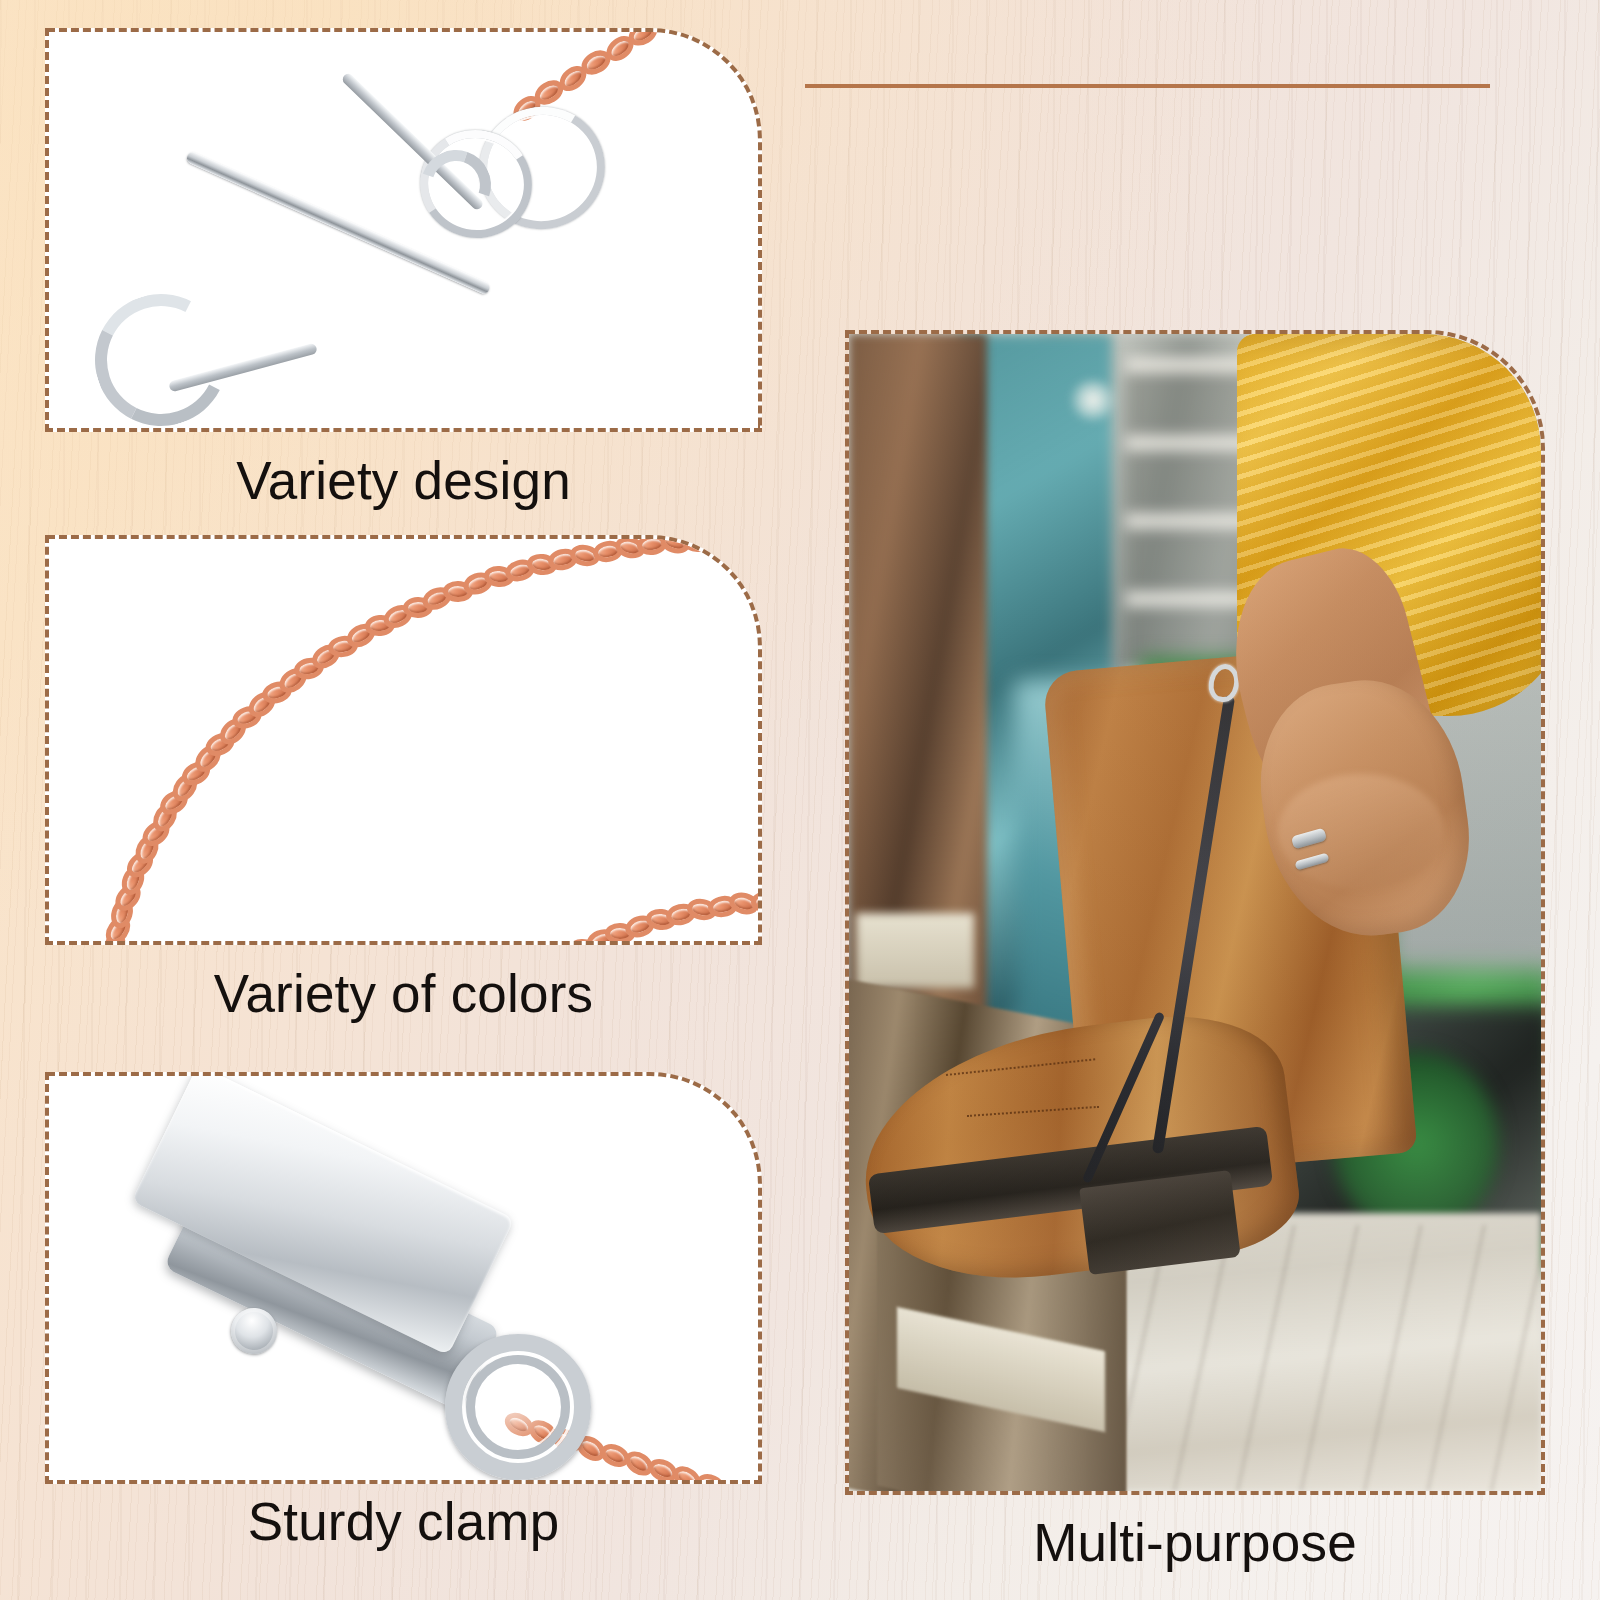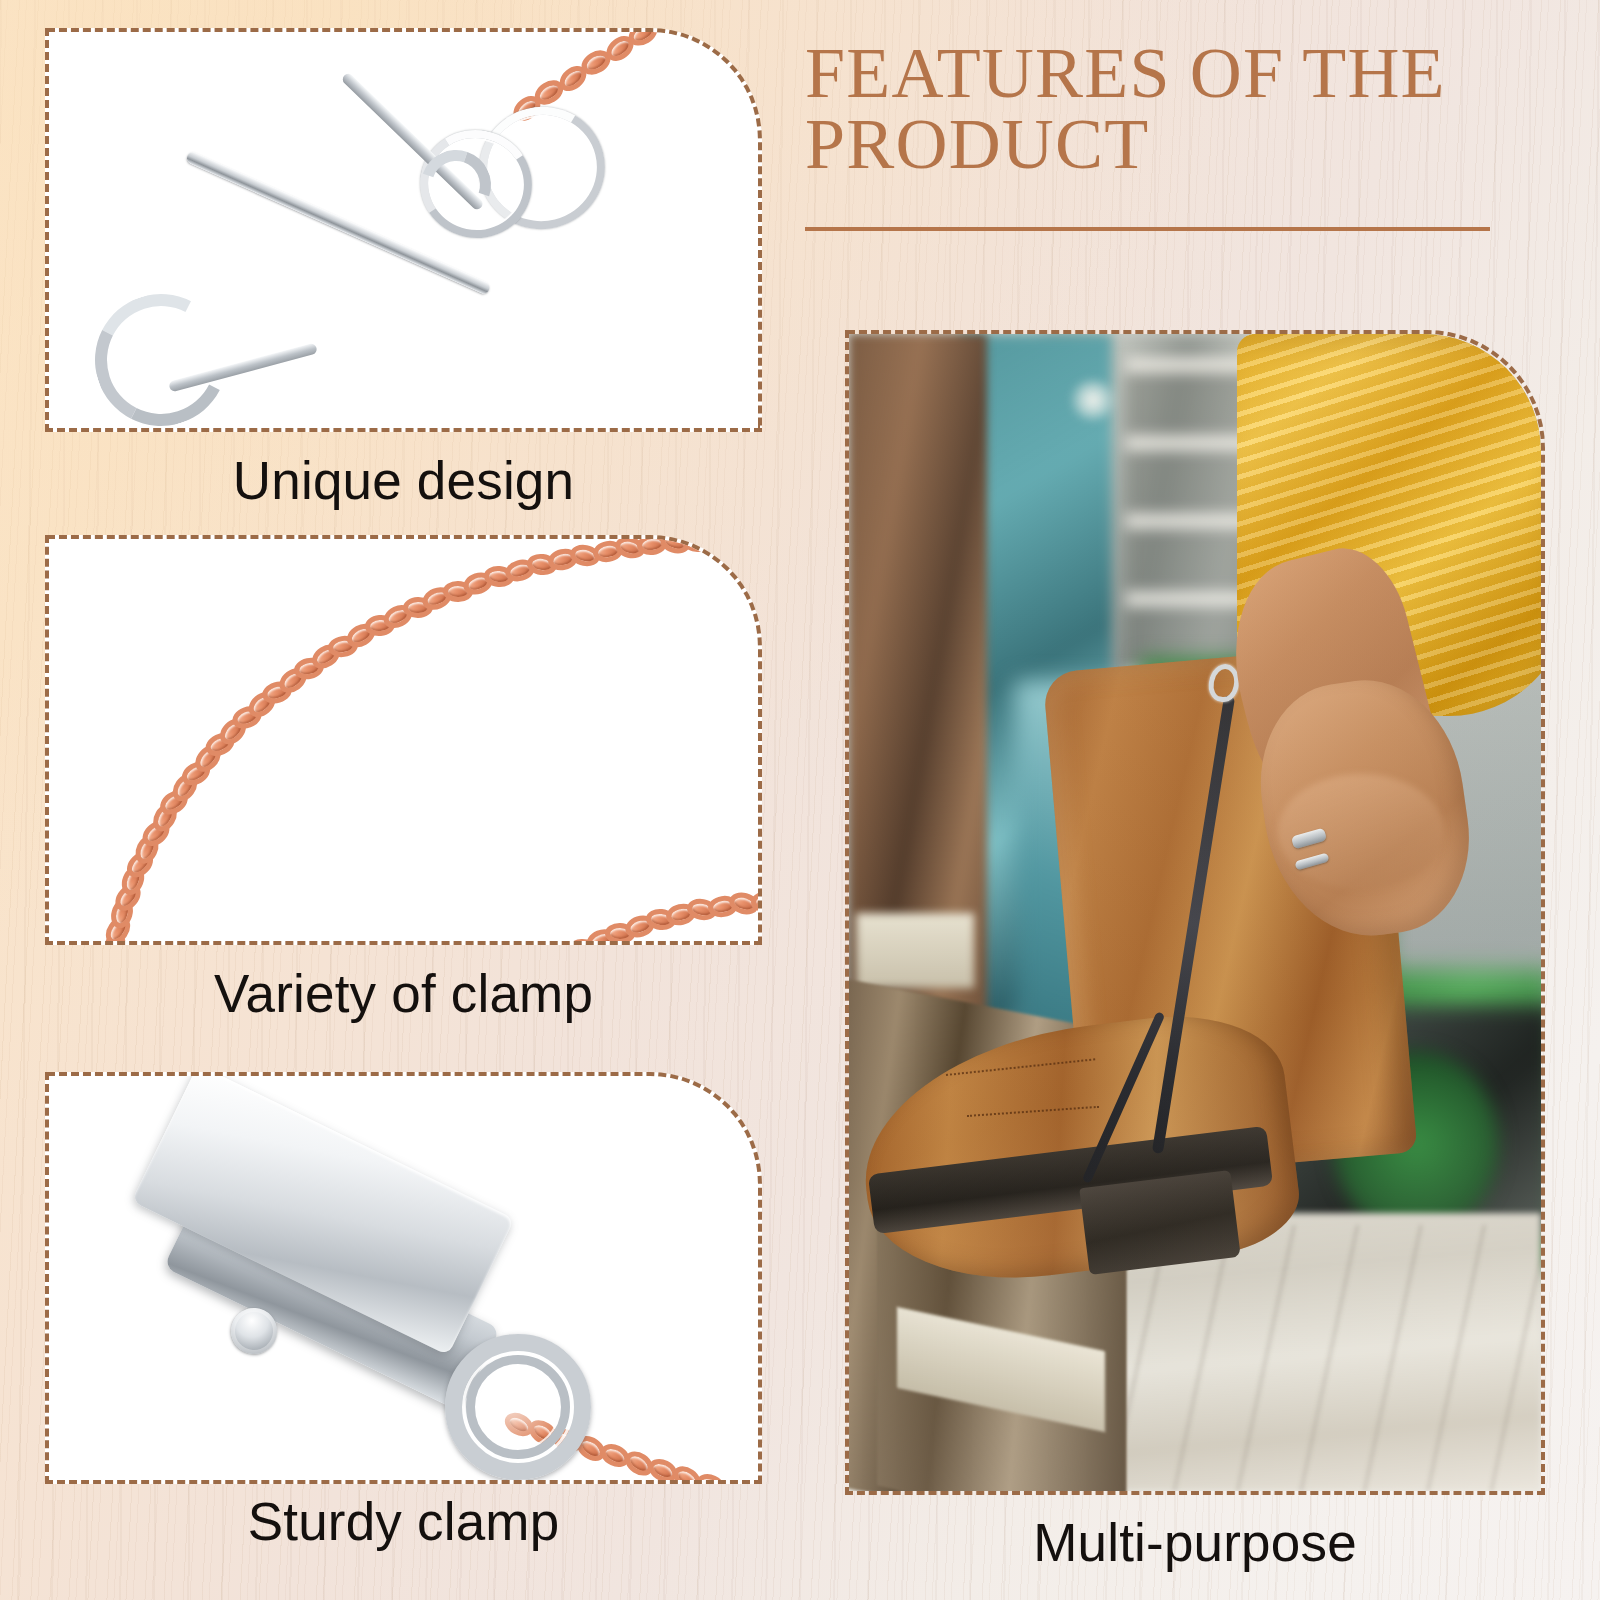--- a/index.html
+++ b/index.html
@@ -394,22 +394,20 @@
 </style>
 </head>
 <body>
 
 <div id="bg-base"></div>
 <div id="bg-grain"></div>
 <div id="bg-grain2"></div>
 <div id="bg-vig"></div>
 
 <div id="title-block">
-  <div id="title">FEATURES OF THE
-PRODUCT</div>
   <div id="title-rule"></div>
 </div>
 
 <div class="panel" id="p1">
 
   <div class="chain-seg" style="left:455px; top:-30px; width:300px; height:170px;">
     <div class="clink" style="left:8px;  top:96px;  transform:rotate(-38deg);"></div>
     <div class="clink" style="left:30px; top:80px;  transform:rotate(-32deg) scale(1.02);"></div>
     <div class="clink" style="left:54px; top:66px;  transform:rotate(-40deg);"></div>
     <div class="clink" style="left:77px; top:50px;  transform:rotate(-30deg) scale(1.03);"></div>
@@ -422,21 +420,21 @@
   <div class="ring" style="left:430px; top:75px; width:126px; height:122px; transform:rotate(-14deg);"></div>
   <div class="ring" style="left:371px; top:98px; width:112px; height:108px; transform:rotate(12deg);
               border-color:#bfc4ca;"></div>
 
   <div id="hook-upper" class="hk" style="left:242px; top:170px; transform:rotate(44deg); transform-origin:right center;"></div>
   <div id="hook-bend" class="hk" style="left:372px; top:118px; transform:rotate(-26deg);"></div>
   <div id="hook-shank" class="hk" style="left:110px; top:252px; transform:rotate(24deg); transform-origin:right center;"></div>
   <div id="hook-curve" class="hk" style="left:46px; top:262px; transform:rotate(-18deg);"></div>
   <div id="hook-tip" class="hk" style="left:118px; top:330px; transform:rotate(-15deg);"></div>
 </div>
-<div class="cap" id="cap1">Unique design</div>
+<div class="cap" id="cap1">Variety design</div>
 
 <div class="panel" id="p2">
   <div id="chain-wrap">
 
     <div style="position:absolute; left:0; top:0; width:100%; height:100%;">
       
     </div>
 
     <div id="curveA">
         <div class="clink" style="left: 50.7572px; top: 397.1px; transform: rotate(-79.5803deg);"></div>
@@ -491,21 +489,21 @@
         <div class="clink" style="left: 576.214px; top: 376.683px; transform: rotate(-18.1326deg);"></div>
         <div class="clink" style="left: 596.525px; top: 370.484px; transform: rotate(6.17912deg);"></div>
         <div class="clink" style="left: 617.15px; top: 365.084px; transform: rotate(-13.5272deg);"></div>
         <div class="clink" style="left: 638.044px; top: 360.495px; transform: rotate(10.7511deg);"></div>
         <div class="clink" style="left: 659.163px; top: 356.727px; transform: rotate(-8.98354deg);"></div>
         <div class="clink" style="left: 680.464px; top: 353.789px; transform: rotate(15.2714deg);"></div>
         <div class="clink" style="left: 701.9px; top: 351.685px; transform: rotate(-4.48137deg);"></div>
       </div>
   </div>
 </div>
-<div class="cap" id="cap2">Variety of clamp</div>
+<div class="cap" id="cap2">Variety of colors</div>
 
 <div class="panel" id="p3">
 
   <div class="chain-seg" style="left:455px; top:250px; width:300px; height:190px;">
     <div class="clink" style="left:0px;  top:88px;  transform:rotate(28deg);"></div>
     <div class="clink" style="left:24px; top:96px;  transform:rotate(34deg) scale(1.02);"></div>
     <div class="clink" style="left:48px; top:104px; transform:rotate(26deg);"></div>
     <div class="clink" style="left:72px; top:112px; transform:rotate(35deg) scale(1.03);"></div>
     <div class="clink" style="left:96px; top:119px; transform:rotate(25deg);"></div>
     <div class="clink" style="left:120px;top:127px; transform:rotate(34deg);"></div>

